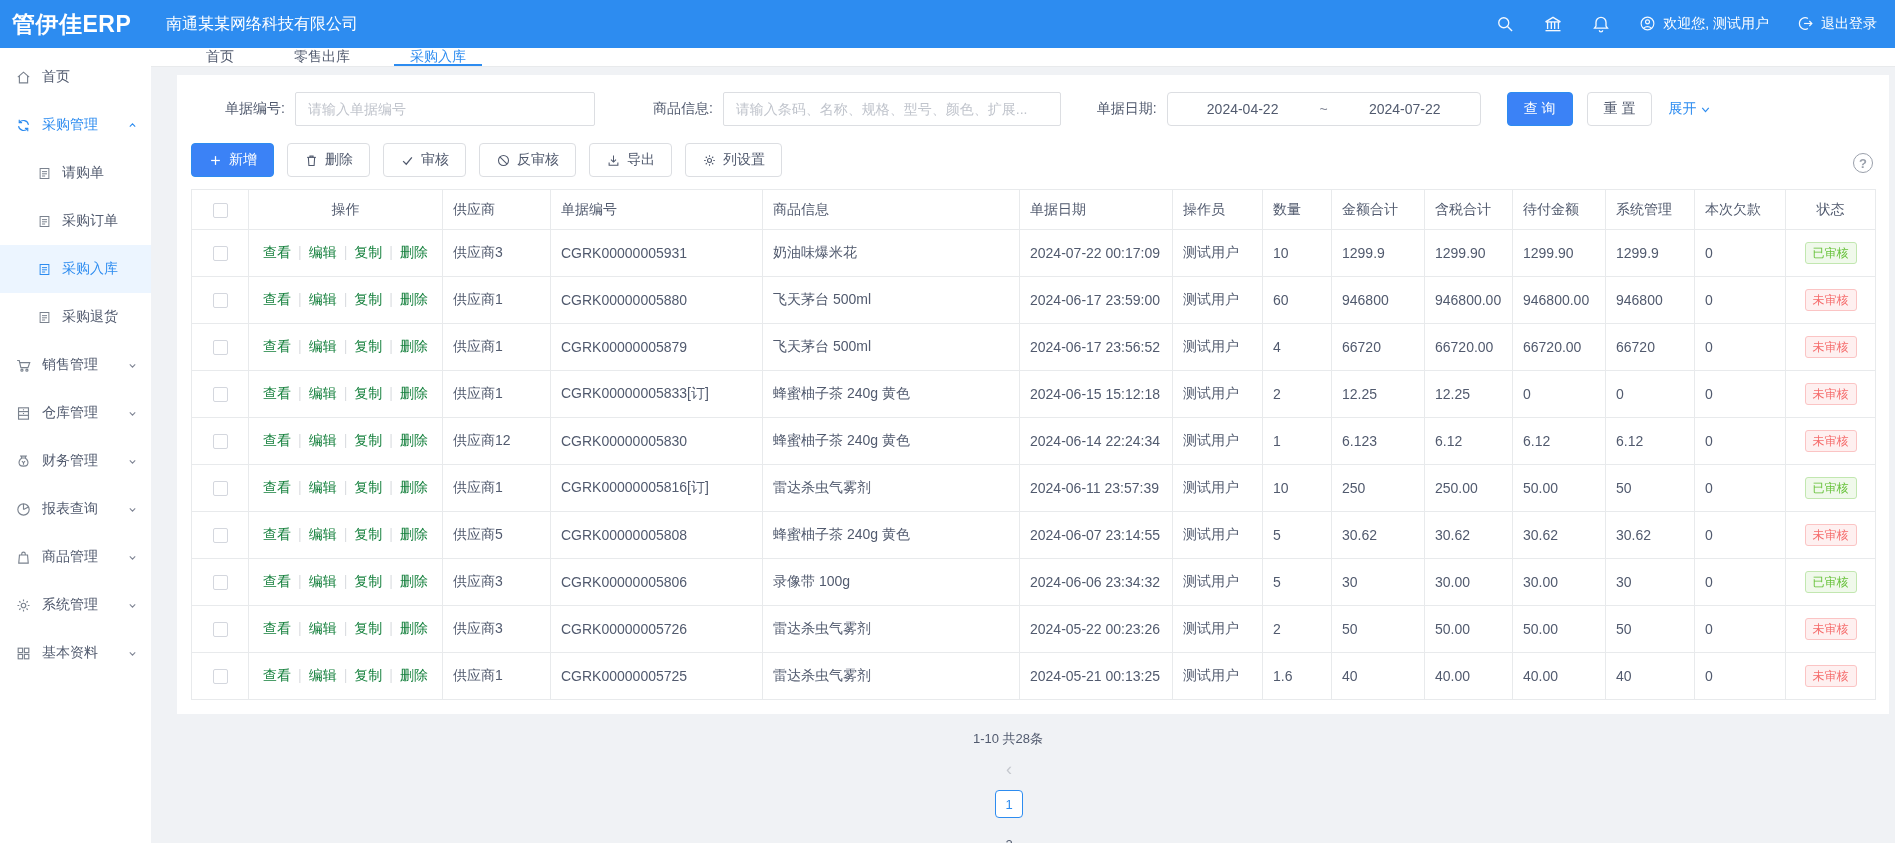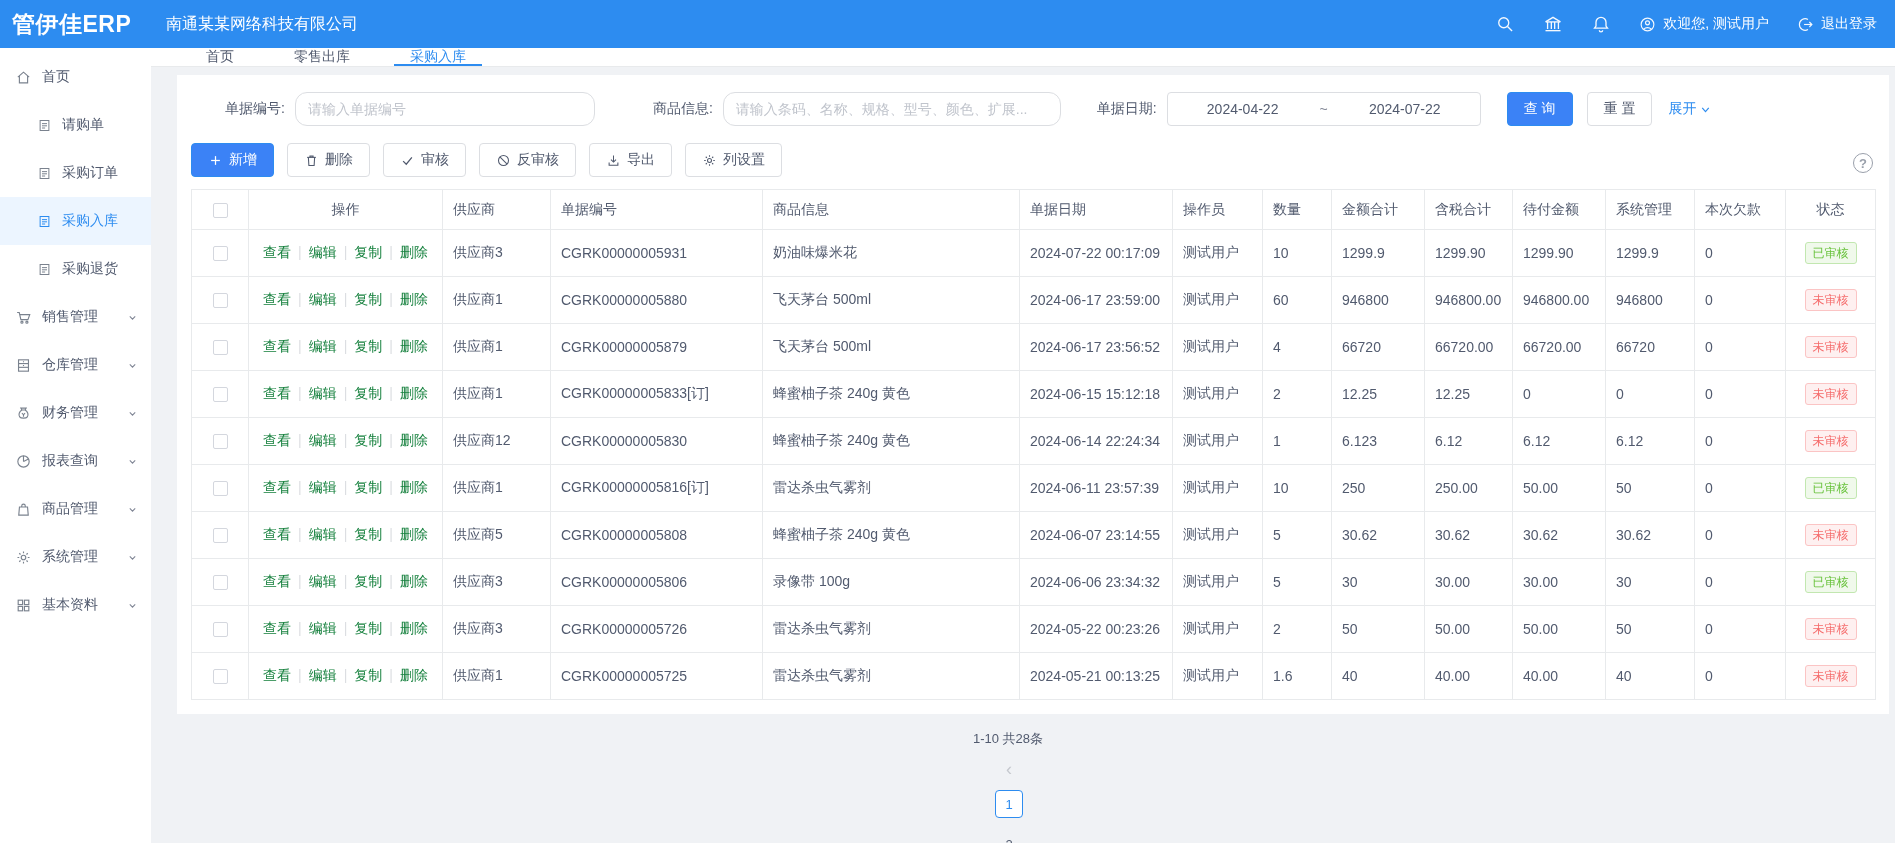--- a/index.html
+++ b/index.html
@@ -9,21 +9,21 @@
     font-size: 14px; color:#515a6e; background:#f0f2f5;
   }
   svg { display:block; }
 
   
   .header { height:48px; background:#2d8cf0; display:flex; align-items:center; color:#fff; }
   .logo { width:151px; padding-left:12px; font-size:23px; font-weight:bold; letter-spacing:0.5px; flex:0 0 auto; }
   .company { font-size:16px; margin-left:15px; }
   .header-right { margin-left:auto; display:flex; align-items:center; gap:28px; padding-right:18px; }
   .hicon { width:20px; height:20px; color:#fff; cursor:pointer; opacity:.95; }
-  .huser { display:flex; align-items:center; gap:7px; font-size:14px; cursor:pointer; }
+  .huser { display:flex; align-items:flex-start; gap:7px; font-size:14px; cursor:pointer; }
   .huser .hicon { width:17px; height:17px; }
 
   
   .main { display:flex; height:795px; }
   .sidebar { width:151px; background:#fff; flex:0 0 auto; padding-top:5px; }
   .content { flex:1; display:flex; flex-direction:column; min-width:0; }
 
   
   .side-item { display:flex; align-items:center; height:48px; padding:0 12px 0 15px; cursor:pointer; color:#515a6e; }
   .side-item .sicon { width:17px; height:17px; margin-right:10px; color:#7a828e; flex:0 0 auto; }
@@ -40,21 +40,21 @@
   .tab { display:flex; align-items:center; padding:0 22px; margin-right:16px; font-size:14px; color:#515a6e; cursor:pointer; position:relative; }
   .tab.active { color:#2d8cf0; }
   .tab.active::after { content:""; position:absolute; left:6px; right:6px; bottom:0; height:2px; background:#2d8cf0; }
 
   
   .panel { background:#fff; margin:8px 6px 0 26px; padding:12px 14px 14px 14px; position:relative; }
 
   
   .filter-row { display:flex; align-items:center; margin:4px 0 6px 34px; height:36px; }
   .flabel { font-size:14px; color:#515a6e; margin-right:10px; white-space:nowrap; }
-  .finput { height:34px; border:1px solid #dcdee2; border-radius:12px; padding:0 12px; font-size:14px; color:#515a6e; outline:none; font-family:inherit; }
+  .finput { height:34px; border:1px solid #dcdee2; border-radius:2px; padding:0 12px; font-size:14px; color:#515a6e; outline:none; font-family:inherit; }
   .finput::placeholder { color:#c0c4cc; }
   .inp-order { width:300px; margin-right:58px; }
   .inp-prod  { width:338px; margin-right:36px; }
   .daterange { width:314px; height:34px; border:1px solid #dcdee2; border-radius:4px; display:flex; align-items:center; font-size:14px; color:#515a6e; }
   .daterange .dval { flex:1; text-align:center; cursor:text; }
   .daterange .dsep { color:#808695; padding:0 2px; }
   .btn { height:34px; border-radius:4px; border:1px solid #dcdee2; background:#fff; color:#515a6e; font-size:14px; padding:0 16px; cursor:pointer; display:inline-flex; align-items:center; gap:6px; font-family:inherit; }
   .btn-primary { background:#3b82f6; border-color:#2d8cf0; color:#fff; }
   .btn-search { margin-left:26px; }
   .btn-reset { margin-left:14px; }
@@ -147,20 +147,36 @@
 
   <div class="sidebar">
     <div class="side-item">
       <span class="sicon">
           <svg viewBox="0 0 24 24" fill="none" stroke="currentColor" stroke-width="1.6">
             <path d="M4 11.5 L12 4.5 L20 11.5"></path>
             <path d="M6.2 10 V19.5 H17.8 V10"></path>
           </svg>
         </span>
       <span class="slabel">首页</span>
+    </div>
+    <div class="side-item parent-active">
+      <span class="sicon">
+          <svg viewBox="0 0 24 24" fill="none" stroke="currentColor" stroke-width="1.6">
+            <path d="M19 11 a7.2 7.2 0 0 0 -13 -3"></path>
+            <polyline points="6,4 6,8 10,8"></polyline>
+            <path d="M5 13 a7.2 7.2 0 0 0 13 3"></path>
+            <polyline points="18,20 18,16 14,16"></polyline>
+          </svg>
+        </span>
+      <span class="slabel">采购管理</span>
+      <span class="chev">
+          <svg viewBox="0 0 24 24" fill="none" stroke="currentColor" stroke-width="2">
+            <polyline points="7,14 12,9 17,14"></polyline>
+          </svg>
+        </span>
     </div>
     <div class="side-sub">
       <div class="side-item">
         <span class="sicon">
             <svg viewBox="0 0 24 24" fill="none" stroke="currentColor" stroke-width="1.6">
               <rect x="5" y="4" width="14" height="16"></rect>
               <line x1="8" y1="9" x2="16" y2="9"></line>
               <line x1="8" y1="12.5" x2="16" y2="12.5"></line>
               <line x1="8" y1="16" x2="13" y2="16"></line>
             </svg>

